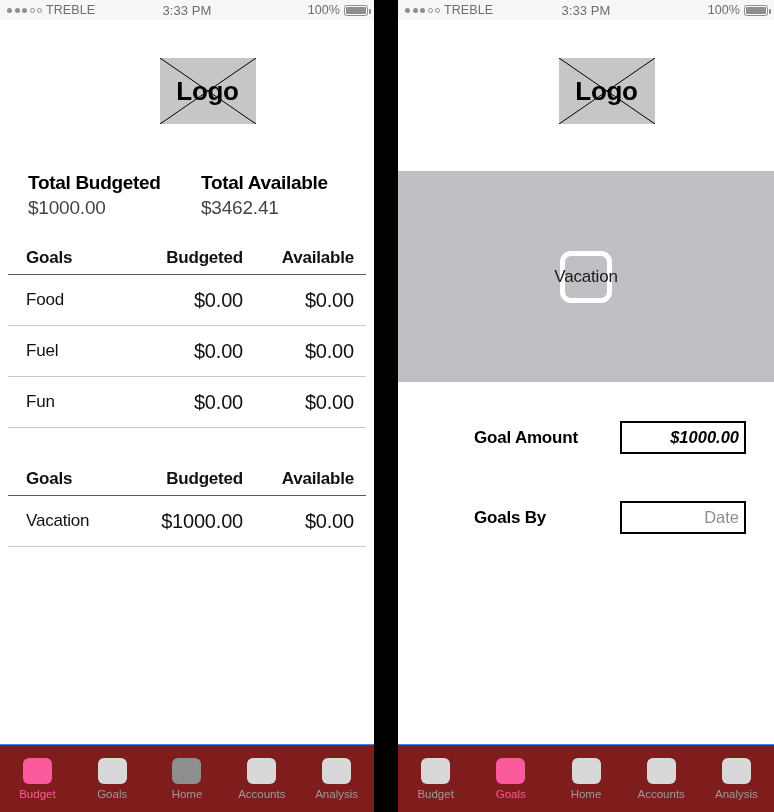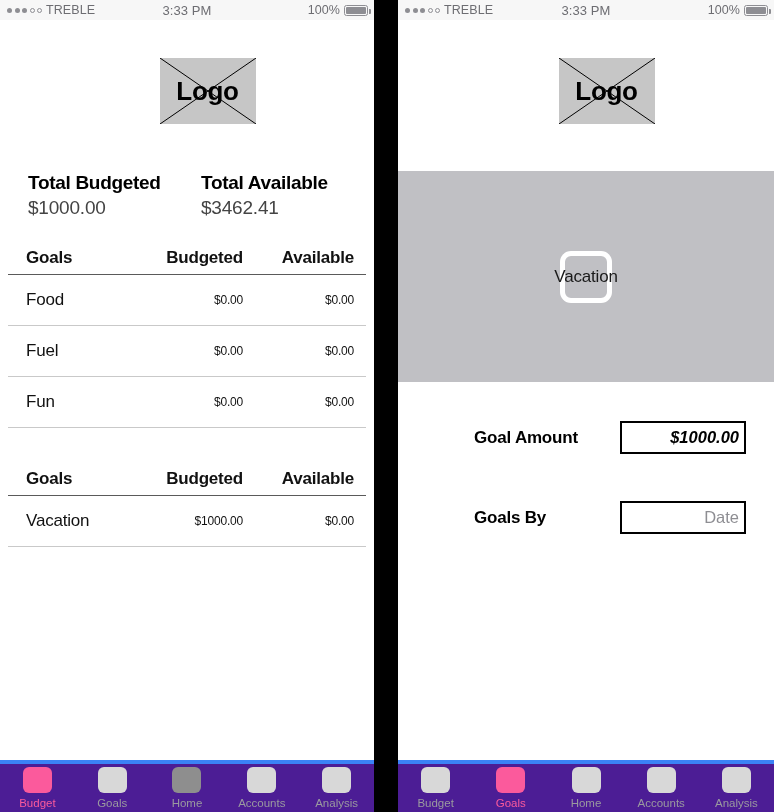--- a/index.html
+++ b/index.html
@@ -52,21 +52,21 @@
   .total-col.second { padding-left: 14px; }
   .total-label { font-size: 19px; font-weight: bold; color: #000; letter-spacing: -0.3px; }
   .total-value { font-size: 19px; color: #444; margin-top: 3px; letter-spacing: -0.2px; }
 
   
   .table { margin: 0 8px; }
   .trow { display: flex; align-items: center; height: 51px; border-bottom: 1px solid #c9c9c9; }
   .trow.header { height: 34px; border-bottom: 1px solid #5a5a5a; }
   .trow.spacer { height: 34px; border-bottom: none; }
   .c-name { width: 38%; padding-left: 18px; font-size: 17px; color: #111; letter-spacing: -0.2px; }
-  .c-num  { width: 31%; text-align: right; padding-right: 12px; font-size: 12px; color: #111; letter-spacing: -0.2px; }
+  .c-num  { width: 31%; text-align: right; padding-right: 12px; font-size: 20px; color: #111; letter-spacing: -0.2px; }
   .trow.header .c-name, .trow.header .c-num { font-weight: bold; font-size: 17px; }
 
   
   .banner {
     position: relative; width: 100%; height: 211px; background: #c0c0c4;
     display: flex; align-items: center; justify-content: center;
   }
   .banner-icon {
     position: absolute; width: 52px; height: 52px;
     border: 5px solid #ffffff; border-radius: 11px; background: transparent;
@@ -80,22 +80,22 @@
   .field-input {
     margin-left: auto; width: 126px; height: 33px; border: 2px solid #000; background: #fff;
     display: flex; align-items: center; justify-content: flex-end;
     padding-right: 5px;
   }
   .field-input .val { font-size: 16.5px; font-weight: bold; font-style: italic; color: #000; }
   .field-input .ph  { font-size: 16.5px; color: #8e8e93; }
 
   
   .tabbar {
-    position: absolute; left: 0; right: 0; bottom: 0; height: 52px;
-    background: #4c1d95; border-top: 4px solid #3b82f6;
+    position: absolute; left: 0; right: 0; bottom: 0; height: 68px;
+    background: #7f1d1d; border-top: 1px solid #3b82f6;
     display: flex; align-items: center;
   }
   .tab { flex: 1; display: flex; flex-direction: column; align-items: center; gap: 4px; }
   .tab .glyph { width: 29px; height: 26px; border-radius: 6px; background: #d8d8d8; }
   .tab .glyph.dark { background: #8e8e8e; }
   .tab .glyph.active { background: #fb5a9c; }
   .tab .tlabel { font-size: 11.5px; color: #9a9a9f; }
   .tab .tlabel.active { color: #fb5a9c; }
 </style>
 </head>

